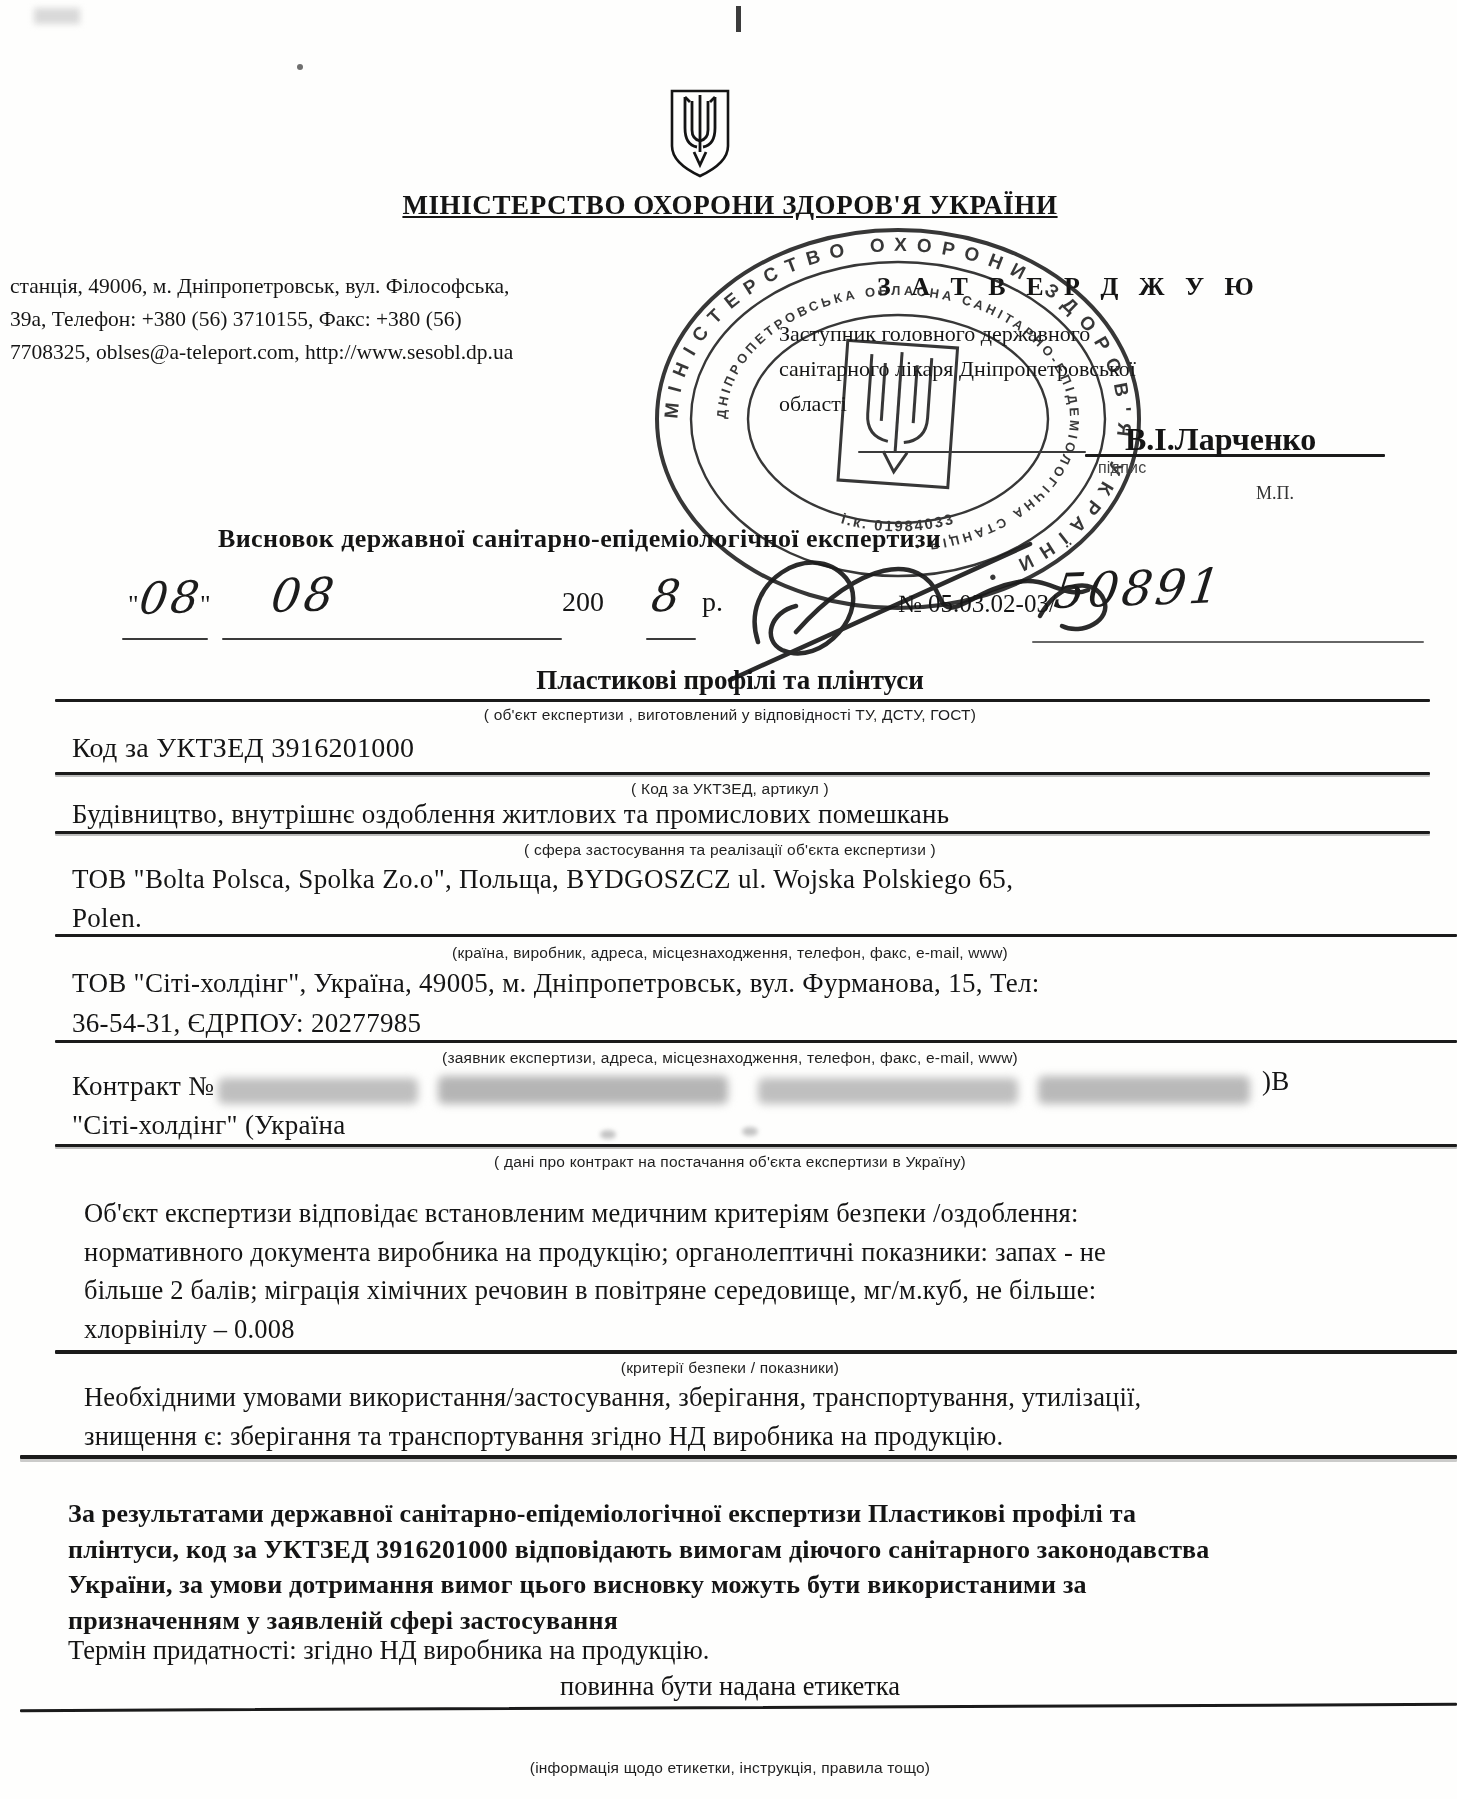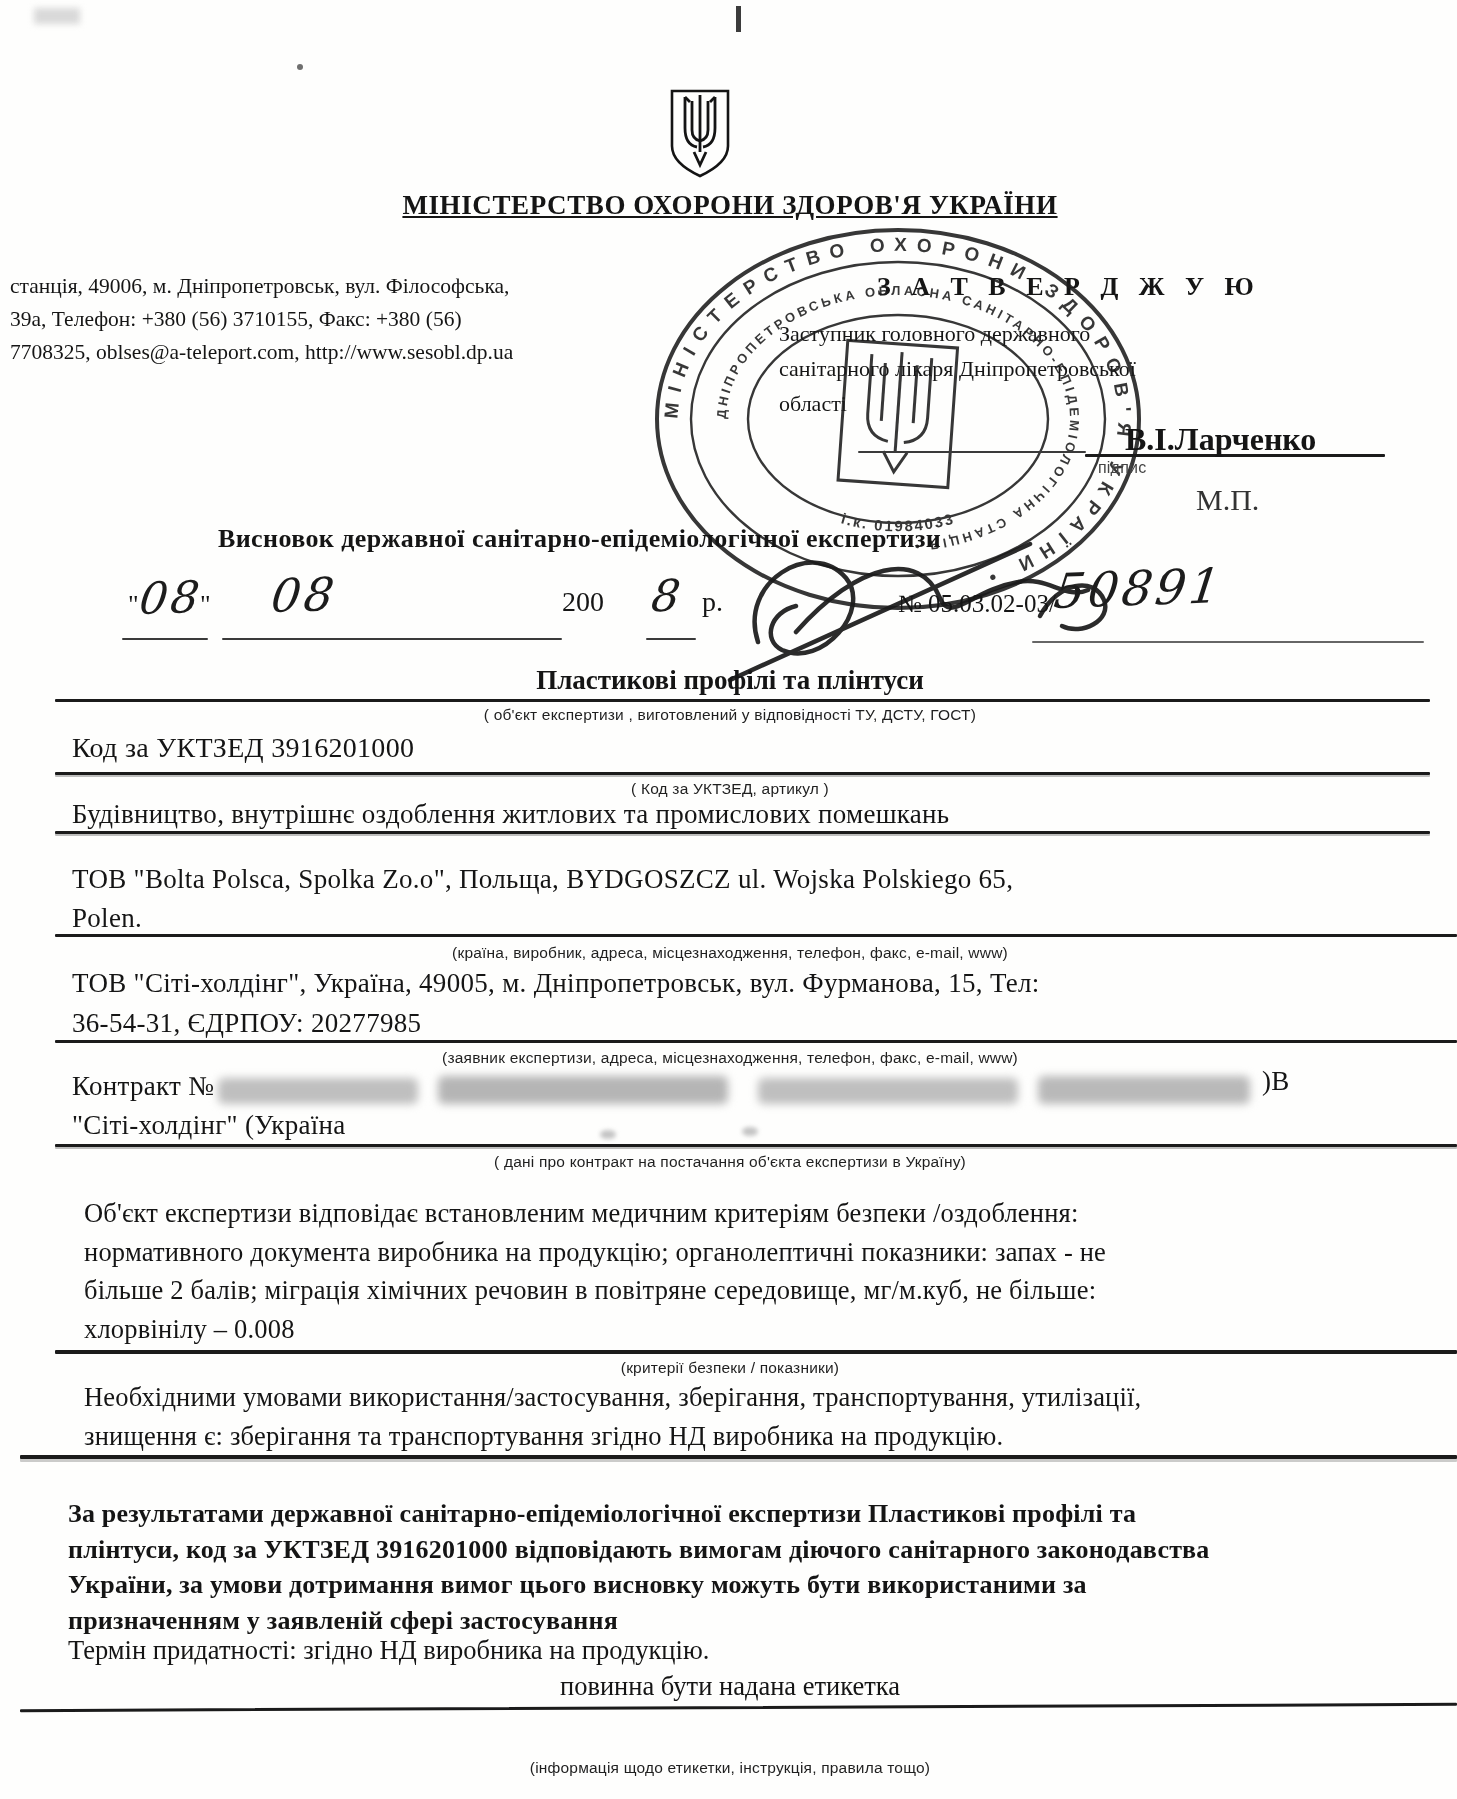--- a/index.html
+++ b/index.html
@@ -103,21 +103,21 @@
       <path d="M96,112 C158,42 220,30 240,78 C250,104 272,70 318,62 C348,56 366,80 388,70"></path>
       <path d="M30,160 L330,24"></path>
       <path d="M340,96 C358,62 394,56 404,80 C412,100 382,116 362,106"></path>
     </g>
   </svg>
 
   <div class="rule thin" style="left:858px;top:451px;width:228px;height:2px;"></div>
   <div class="rule" style="left:1085px;top:454px;width:300px;height:3px;"></div>
   <div class="abs serif b" style="left:1125px;top:421px;font-size:32px;">В.І.Ларченко</div>
   <div class="abs cap" style="left:1098px;top:459px;font-size:16px;color:#444;">підпис</div>
-  <div class="abs serif" style="left:1196px;top:483px;font-size:30px;color:#333;text-align:right;">М.П.</div>
+  <div class="abs serif" style="left:1256px;top:483px;font-size:18px;color:#333;text-align:right;">М.П.</div>
 
   <div class="abs serif b" style="left:218px;top:524px;font-size:26px;letter-spacing:0.4px;">Висновок державної санітарно-епідеміологічної експертизи</div>
 
   <div class="abs serif" style="left:128px;top:590px;font-size:26px;">"</div>
   <div class="abs hand" style="left:140px;top:572px;font-size:44px;">08</div>
   <div class="abs serif" style="left:200px;top:590px;font-size:26px;">"</div>
   <div class="rule thin" style="left:122px;top:638px;width:86px;height:2px;"></div>
   <div class="abs hand" style="left:272px;top:568px;font-size:46px;">08</div>
   <div class="rule thin" style="left:222px;top:638px;width:340px;height:2px;"></div>
   <div class="abs serif" style="left:562px;top:586px;font-size:28px;">200</div>
@@ -131,20 +131,21 @@
   <div class="abs serif b ctr" style="left:100px;top:665px;width:1260px;font-size:27px;">Пластикові профілі та плінтуси</div>
   <div class="rule" style="left:55px;top:699px;width:1375px;height:3px;"></div>
   <div class="abs cap ctr" style="left:100px;top:706px;width:1260px;">( об'єкт експертизи , виготовлений у відповідності ТУ, ДСТУ,  ГОСТ)</div>
 
   <div class="abs serif val" style="left:72px;top:732px;font-size:28px;">Код за УКТЗЕД 3916201000</div>
   <div class="rule" style="left:55px;top:772px;width:1375px;height:3px;box-shadow:0 2px 0 rgba(0,0,0,0.25);"></div>
   <div class="abs cap ctr" style="left:100px;top:780px;width:1260px;">( Код за УКТЗЕД, артикул )</div>
 
   <div class="abs serif val" style="left:72px;top:799px;">Будівництво, внутрішнє оздоблення  житлових та промислових помешкань</div>
   <div class="rule" style="left:55px;top:831px;width:1375px;height:3px;box-shadow:0 2px 0 rgba(0,0,0,0.25);"></div>
+  <div class="abs cap ctr" style="left:100px;top:841px;width:1260px;">( сфера застосування та реалізації об'єкта експертизи )</div>
 
   <div class="abs serif val" style="left:72px;top:864px;">ТОВ "Bolta Polsca, Spolka Zo.o", Польща, BYDGOSZCZ ul. Wojska Polskiego 65,</div>
   <div class="abs serif val" style="left:72px;top:903px;">Polen.</div>
   <div class="rule" style="left:55px;top:934px;width:1402px;height:3px;"></div>
   <div class="abs cap ctr" style="left:100px;top:944px;width:1260px;">(країна, виробник, адреса, місцезнаходження, телефон, факс, e-mail, www)</div>
 
   <div class="abs serif val" style="left:72px;top:968px;">ТОВ "Сіті-холдінг", Україна, 49005, м. Дніпропетровськ, вул. Фурманова, 15, Тел:</div>
   <div class="abs serif val" style="left:72px;top:1008px;">36-54-31, ЄДРПОУ: 20277985</div>
   <div class="rule" style="left:55px;top:1040px;width:1402px;height:2.5px;"></div>
   <div class="abs cap ctr" style="left:100px;top:1049px;width:1260px;">(заявник експертизи, адреса, місцезнаходження, телефон, факс, e-mail, www)</div>

